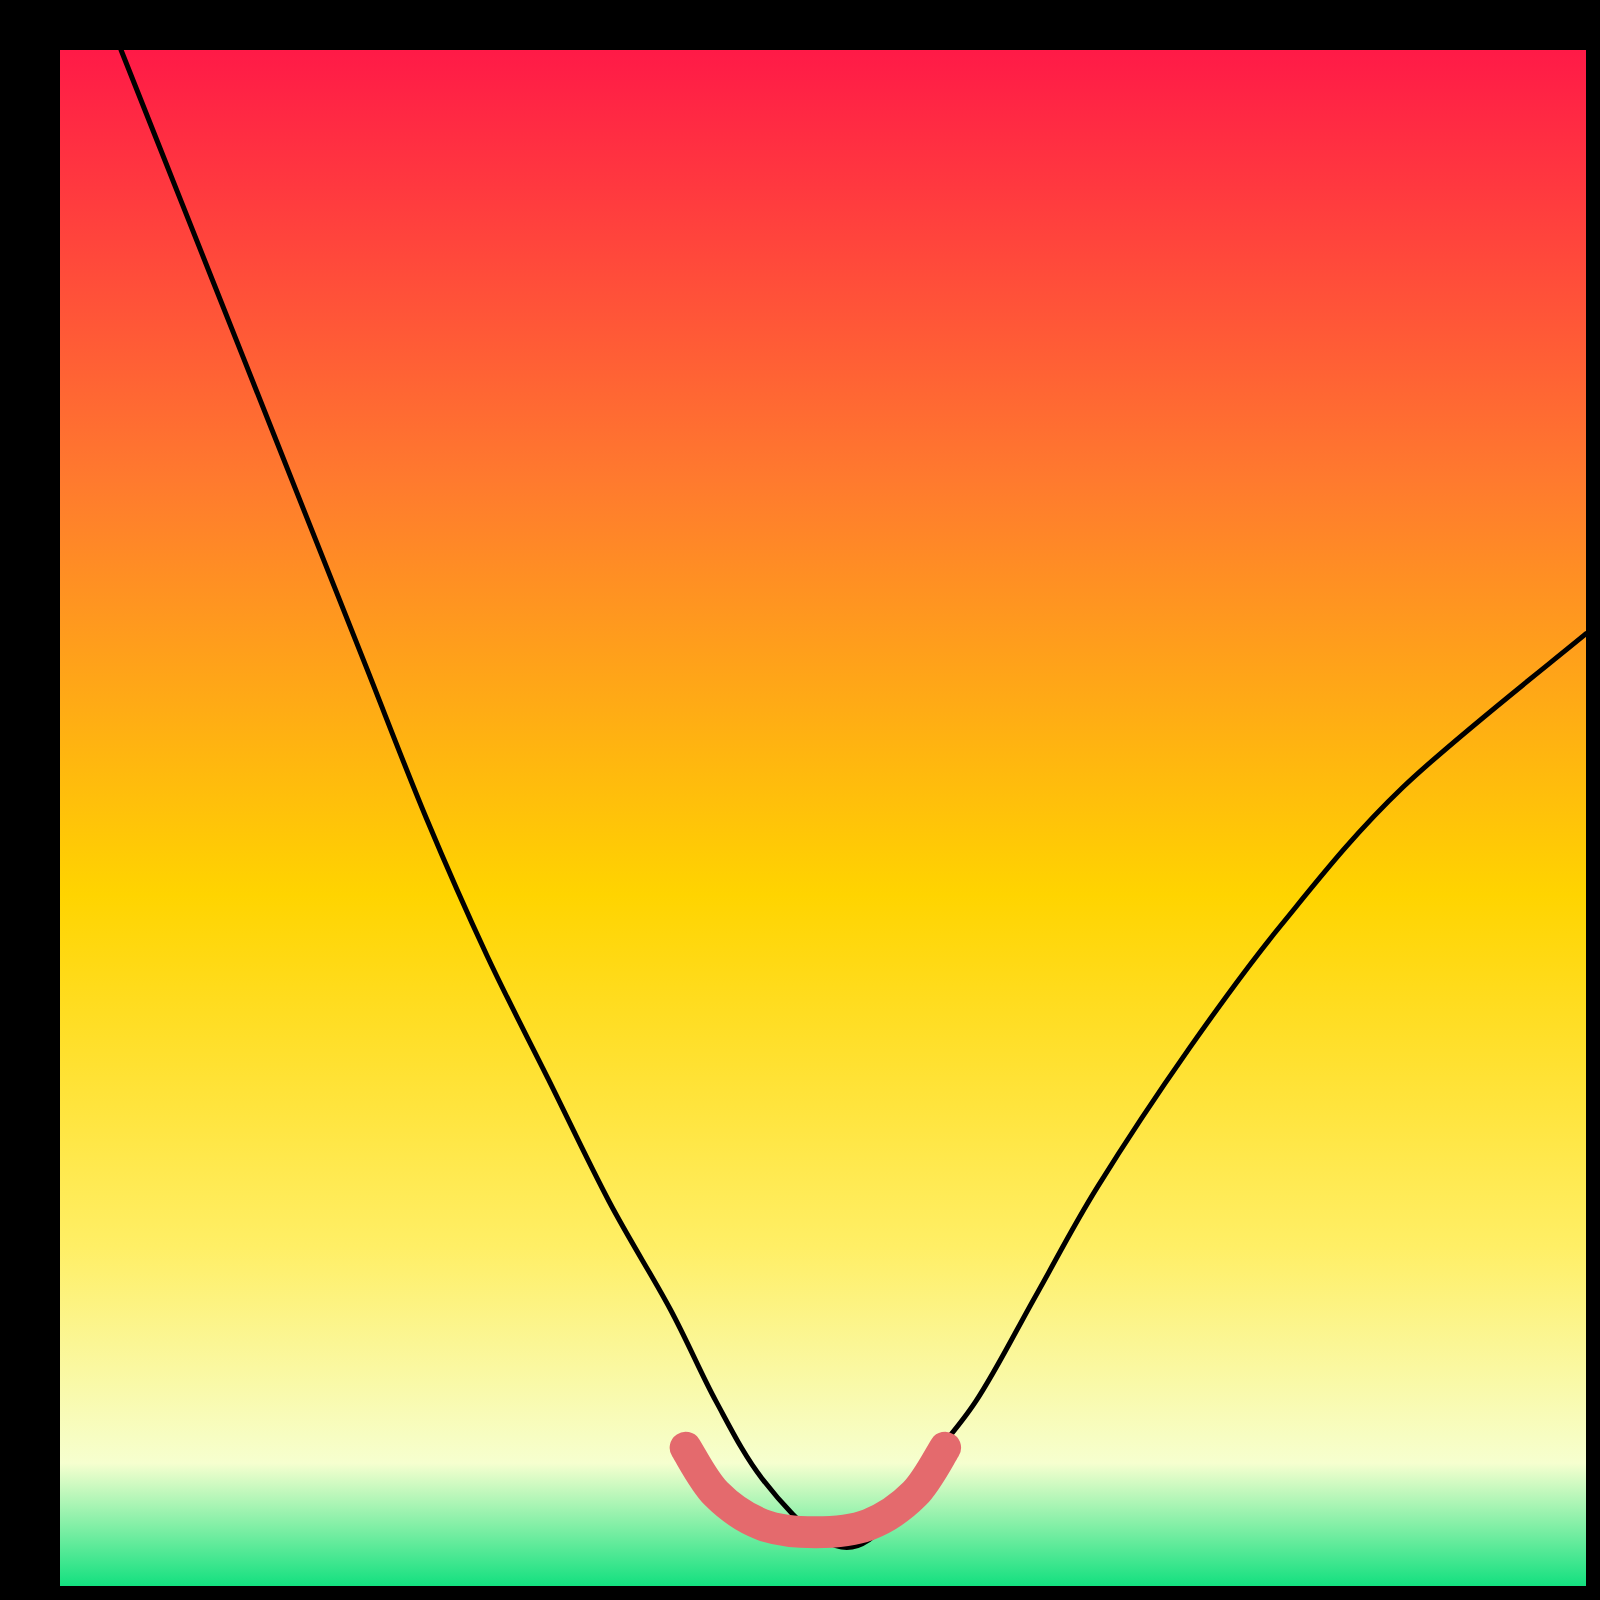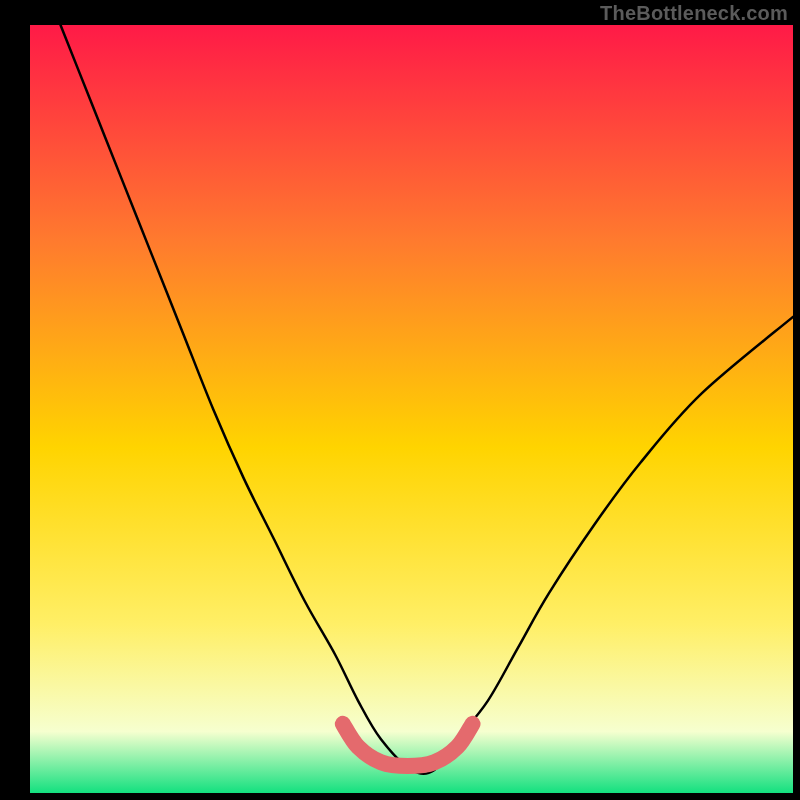--- a/index.html
+++ b/index.html
@@ -32,21 +32,20 @@
     position: absolute;
     top: 0;
     left: 0;
   }
 </style>
 </head>
 <body>
 
 <div class="stage">
 
-  <div class="watermark">TheBottleneck.com</div>
 
   <svg width="800" height="800" viewBox="0 0 800 800">
     <defs>
       <linearGradient id="bg-grad" x1="0" y1="0" x2="0" y2="1">
         <stop id="g0" offset="0%" stop-color="#ff1a47"></stop>
         <stop id="g1" offset="28%" stop-color="#ff7a2e"></stop>
         <stop id="g2" offset="55%" stop-color="#ffd400"></stop>
         <stop id="g3" offset="78%" stop-color="#ffef66"></stop>
         <stop id="g4" offset="92%" stop-color="#f6ffcf"></stop>
         <stop id="g5" offset="100%" stop-color="#13e07f"></stop>

